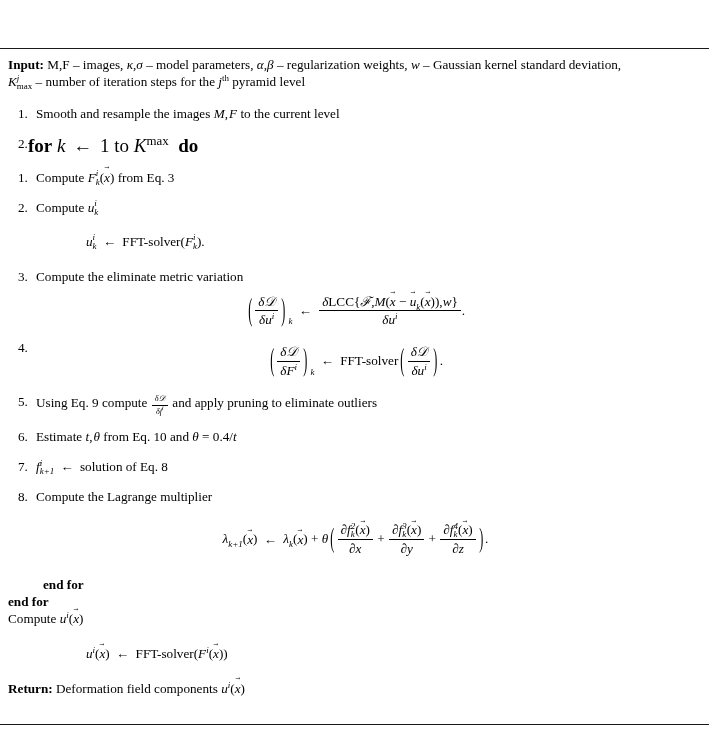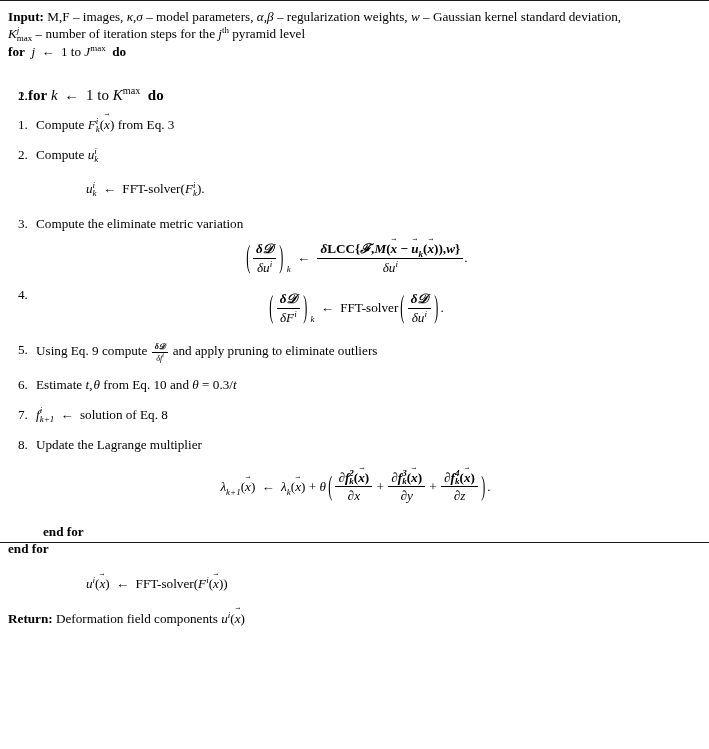--- a/index.html
+++ b/index.html
@@ -11,25 +11,26 @@
     width: 709px;
     height: 749px;
     font-family: "Liberation Serif", "DejaVu Serif", serif;
     color: #000000;
     overflow: hidden;
   }
 
   .algorithm {
     box-sizing: border-box;
     width: 709px;
-    height: 543px;
+    height: 677px;
     border-top: 1.6px solid #1a1a1a;
     border-bottom: 1.6px solid #1a1a1a;
     padding: 7px 6px 4px 8px;
     position: relative;
+    margin-top: 48px;
   }
 
   
   .line {
     font-size: 13.2px;
     line-height: 17.4px;
     white-space: nowrap;
   }
   .kw { font-weight: bold; }
 
@@ -105,21 +106,20 @@
     text-align: center;
     position: relative;
     top: -0.08em;
     margin: 0 1px;
   }
   .frac > .nu {
     display: block;
     padding: 0 3px 1px 3px;
     border-bottom: 1.1px solid #000;
     line-height: 1.18;
-    font-weight: bold;
   }
   .frac > .de {
     display: block;
     padding: 1px 3px 0 3px;
     line-height: 1.18;
   }
   .frac.tiny { font-size: 0.62em; top: 0.12em; }
 
   
   .paren {
@@ -137,21 +137,21 @@
   .big-sub {
     font-size: 0.68em;
     font-style: italic;
     vertical-align: -1.05em;
     margin-left: 1px;
   }
 
   .arr { font-style: normal; padding: 0 3px; }
   .script { font-family: "Liberation Serif", serif; font-style: italic; }
 
-  .forline { margin: 0 0 12px 0; padding-left: 20px; font-size: 15px; white-space: nowrap;}
+  .forline { margin: 0 0 12px 0; padding-left: 20px; font-size: 19px; white-space: nowrap;}
 
   .tight { margin-bottom: 0; }
 
   .indent-end { padding-left: 35px; }
 
   .hdr { margin: 0; }
   .hdr .line { margin: 0; }
 
   .spacer-6 { height: 6px; }
   .spacer-10 { height: 10px; }
@@ -172,32 +172,28 @@
       </span>
     </div>
 
     <div class="line">
       <span class="m">K</span><span class="ss"><span class="s-up">j</span><span class="s-dn rm">max</span></span>
       <span class="rm">–</span> number of iteration steps for the <span class="m">j</span><sup class="up rm">th</sup> pyramid level
     </div>
 
 
 
-    <div class="line">
-      <span class="kw">for</span>
-      <span class="m">&nbsp;j</span> <span class="arr">←</span> <span class="rm">1 to</span> <span class="m">J</span><sup class="up rm">max</sup>&nbsp;
-      <span class="kw">do</span>
-    </div>
   </div>
 
   <div class="spacer-14"></div>
 
   <ol class="steps">
     <li class="step">
       <span class="num">1.</span>
+      <span>Smooth and resample the images <span class="m">M</span>,<span class="m"> F</span> to the current level</span>
     </li>
     <li class="step">
       <span class="num">2.</span>
     </li>
   </ol>
 
   <div class="forline">
     <span class="kw">for</span>
     <span class="m"> k</span> <span class="arr">←</span> <span class="rm">1 to</span> <span class="m">K</span><sup class="up rm">max</sup>&nbsp;
     <span class="kw">do</span>
@@ -252,31 +248,31 @@
 
     <div class="spacer-14"></div>
 
     <li class="step">
       <span class="num">5.</span>
       <span>Using Eq. 9 compute <span class="frac tiny"><span class="nu"><span class="m">δ</span><span class="script">𝒟</span></span><span class="de"><span class="m">δf</span><sup class="up">i</sup></span></span> and apply pruning to eliminate outliers</span>
     </li>
 
     <li class="step">
       <span class="num">6.</span>
-      <span>Estimate <span class="m">t</span>, <span class="m">θ</span> from Eq. 10 and <span class="m">θ</span> = <span class="rm">0.3</span>/<span class="m">t</span></span>
+      <span>Estimate <span class="m">t</span>, <span class="m">θ</span> from Eq. 10 and <span class="m">θ</span> = <span class="rm">0.4</span>/<span class="m">t</span></span>
     </li>
 
     <li class="step">
       <span class="num">7.</span>
       <span><span class="m">f</span><span class="ss"><span class="s-up">i</span><span class="s-dn">k+1</span></span> <span class="arr">←</span> solution of Eq. 8</span>
     </li>
 
     <li class="step tight">
       <span class="num">8.</span>
-      <span>Update the Lagrange multiplier</span>
+      <span>Compute the Lagrange multiplier</span>
     </li>
 
   </ol>
 
   <div class="spacer-18"></div>
 
   <div class="eq">
     <span class="m">λ</span><sub class="dn">k+1</sub>(<span class="vec">x</span>) <span class="arr">←</span> <span class="m">λ</span><sub class="dn">k</sub>(<span class="vec">x</span>) <span class="rm">+</span> <span class="m">θ</span><span class="paren med">(</span><span class="frac"><span class="nu"><span class="m">∂f</span><span class="ss"><span class="s-up">2</span><span class="s-dn">k</span></span>(<span class="vec">x</span>)</span><span class="de"><span class="m">∂x</span></span></span> <span class="rm">+</span> <span class="frac"><span class="nu"><span class="m">∂f</span><span class="ss"><span class="s-up">3</span><span class="s-dn">k</span></span>(<span class="vec">x</span>)</span><span class="de"><span class="m">∂y</span></span></span> <span class="rm">+</span> <span class="frac"><span class="nu"><span class="m">∂f</span><span class="ss"><span class="s-up">4</span><span class="s-dn">k</span></span>(<span class="vec">x</span>)</span><span class="de"><span class="m">∂z</span></span></span><span class="paren med">)</span><span class="rm">.</span>
   </div>
 
@@ -286,20 +282,23 @@
 
     <div class="line indent-end">
       <span class="kw">end for</span>
     </div>
 
     <div class="line">
       <span class="kw">end for</span>
     </div>
 
 
+    <div class="line">
+      Compute <span class="m">u</span><sup class="up">i</sup>(<span class="vec">x</span>)
+    </div>
 
     <div class="spacer-18"></div>
 
     <div class="eq-left">
       <span class="m">u</span><sup class="up">i</sup>(<span class="vec">x</span>) <span class="arr">←</span> <span class="rm">FFT-solver(</span><span class="m">F</span><sup class="up">i</sup>(<span class="vec">x</span>)<span class="rm">)</span>
     </div>
 
     <div class="spacer-18"></div>
 
     <div class="line">

